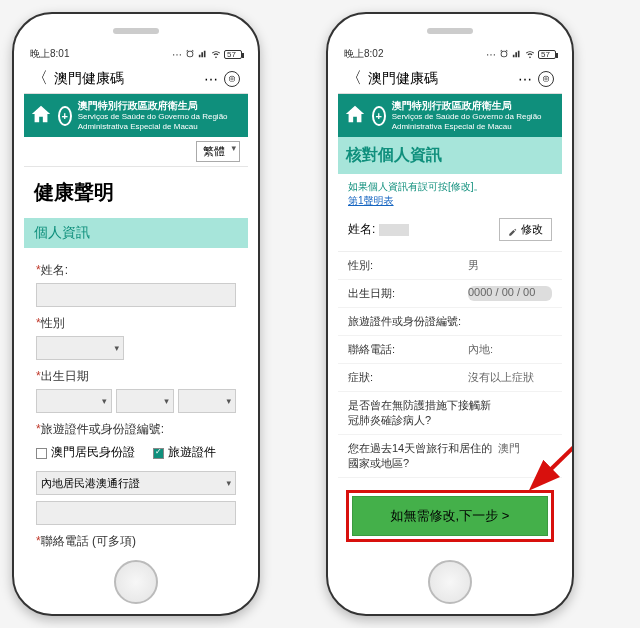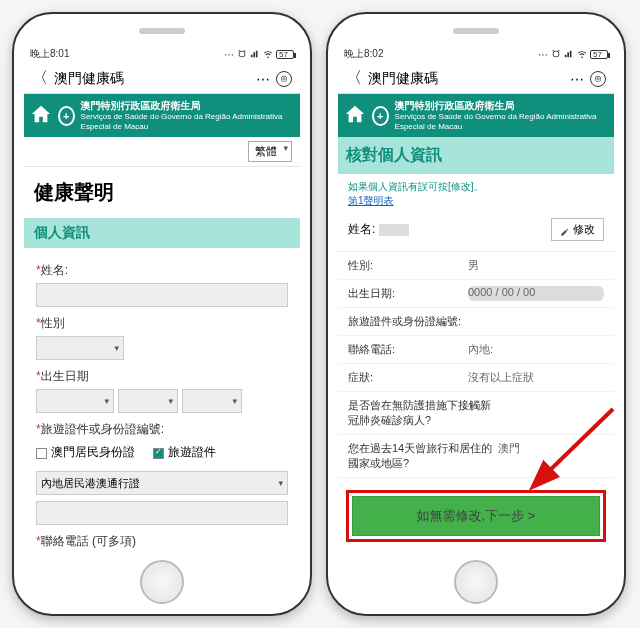--- a/index.html
+++ b/index.html
@@ -5,21 +5,21 @@
   * { box-sizing: border-box; margin: 0; padding: 0; }
   body {
     font-family: -apple-system, "Helvetica Neue", Arial, sans-serif;
     background: #f5f5f5;
     width: 640px;
     height: 628px;
     position: relative;
   }
   .phone {
     position: absolute;
-    width: 300px;
+    width: 248px;
     height: 604px;
     background: #fff;
     border: 2px solid #333;
     border-radius: 40px;
     box-shadow: 0 4px 12px rgba(0,0,0,0.25);
     overflow: hidden;
   }
   .phone-left { left: 12px; top: 12px; }
   .phone-right { left: 326px; top: 12px; }
   .speaker {
@@ -95,21 +95,21 @@
   }
   .lang-sel {
     border:1px solid #aaa; font-size:11px; padding:2px 14px 2px 6px; position:relative; background:#fff;
   }
   .lang-sel::after{content:"▾"; position:absolute; right:3px; top:1px; font-size:9px; color:#555;}
   .content { flex:1; overflow-y:hidden; background:#fff; }
   .big-h {
     font-size:20px; font-weight:bold; padding:12px 10px;
   }
   .sec-h {
-    background:#a7e5da; color:#0f8f7c; padding:6px 10px; font-size:14px; font-weight:bold;
+    background:#a7e5da; color:#0f8f7c; padding:6px 10px; font-size:14px; font-weight:normal;
   }
   .form-pad { padding:6px 12px; font-size:12px; }
   .req::before{content:"*"; color:#c0392b;}
   .lbl { font-size:12px; color:#333; margin-top:8px; margin-bottom:4px; }
   .tinput {
     width:100%; height:24px; background:#eee; border:1px solid #ccc;
   }
   .sel {
     height:24px; background:#eee; border:1px solid #ccc; font-size:11px;
     padding:0 4px; position:relative; display:inline-flex; align-items:center;
@@ -138,21 +138,21 @@
   }
   .edit-btn svg{width:10px;height:10px;fill:#555;}
   .info-row { display:flex; padding:6px 10px; font-size:11px; border-bottom:1px solid #f2f2f2; }
   .info-row .k { width:120px; color:#333; }
   .info-row .v { flex:1; color:#666; }
   .val-blur { background:#ddd; color:#ddd; border-radius:6px; }
   .cta-wrap {
     margin:12px 8px; border:3px solid #d8100d; padding:3px;
   }
   .cta {
-    background:#44b04a; color:#404040; text-align:center; font-size:13px;
+    background:#44b04a; color:#000000; text-align:center; font-size:13px;
     padding:10px 0; border:1px solid #3a9a40;
   }
   
   .arrow {
     position:absolute;
     pointer-events:none;
   }
 </style>
 </head>
 <body>

